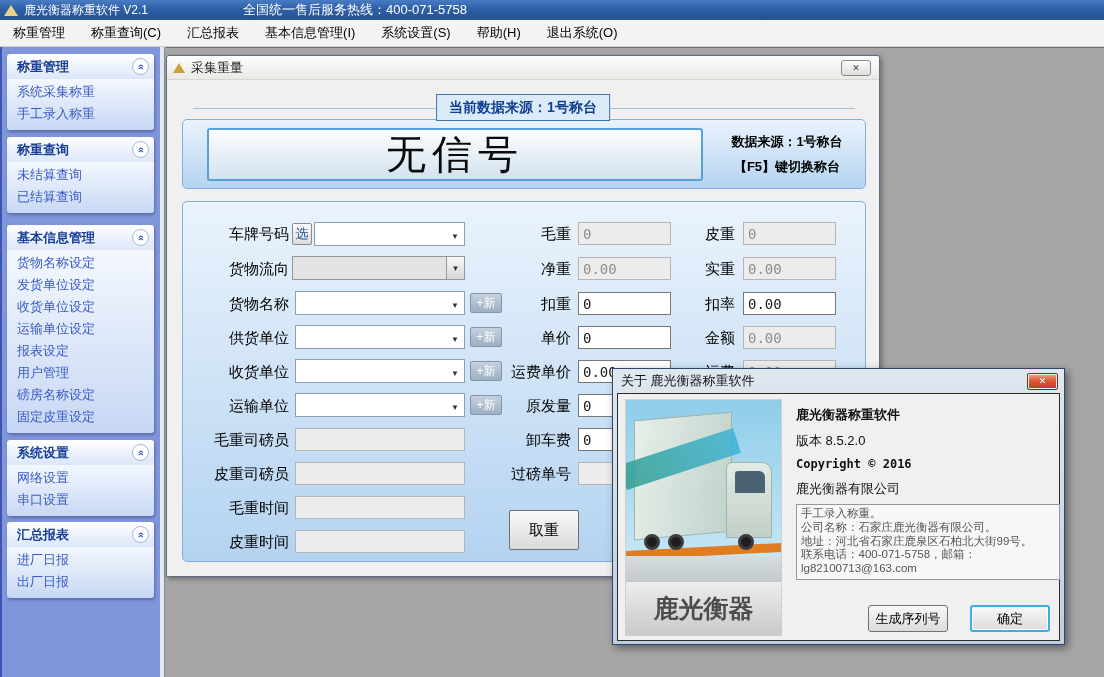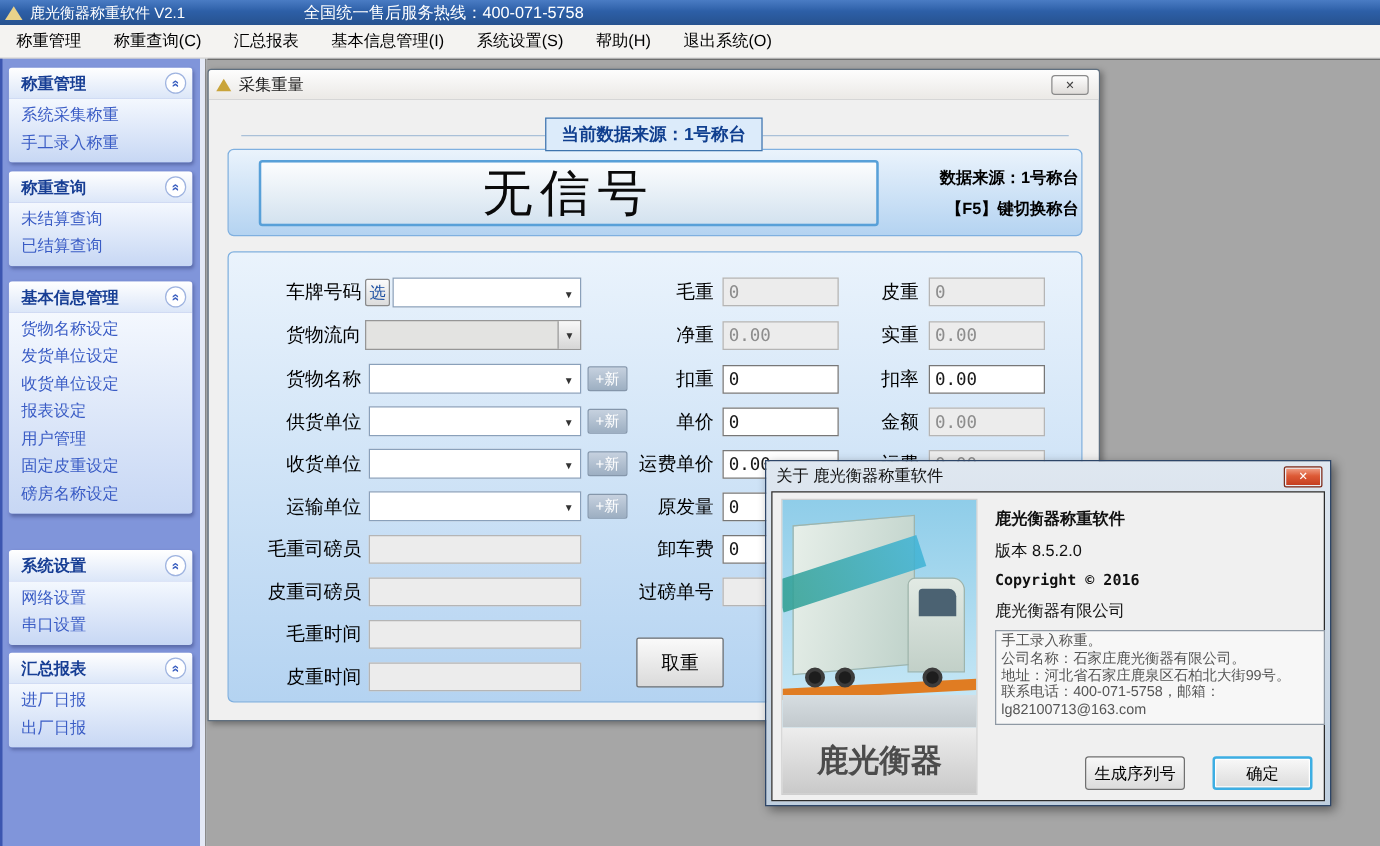--- a/index.html
+++ b/index.html
@@ -52,21 +52,21 @@
   .group-rule { position:absolute; left:26px; width:662px; top:52px; border-top:1px solid #a9c0d8; }
   .source-label { position:absolute; left:50%; transform:translateX(-50%); top:38px; height:27px;
     padding:0 12px; background:#dcebfa; border:1px solid #3f74ad; color:#103f8f; font-weight:bold;
     font-size:14px; line-height:25px; z-index:1; }
 
   .panel-top { position:absolute; left:15px; top:63px; width:684px; height:70px;
     border:1px solid #7fb0e0; border-radius:5px; background:linear-gradient(#eaf3fc,#b4d3f1); }
   .signal-box { position:absolute; left:24px; top:8px; width:496px; height:53px;
     border:2px solid #58a0d8; border-radius:3px; background:linear-gradient(#fcfdfe,#d3e2ef);
     display:flex; align-items:center; justify-content:center; font-size:40px; color:#0a0a0a; letter-spacing:6px; }
-  .source-info { position:absolute; left:528px; top:9px; width:152px; text-align:right;
+  .source-info { position:absolute; left:528px; top:9px; width:152px; text-align:center;
     font-size:13px; font-weight:bold; color:#000; line-height:25px; }
 
   .panel-form { position:absolute; left:15px; top:145px; width:684px; height:361px;
     border:1px solid #7fb0e0; border-radius:5px; background:linear-gradient(#eaf3fc,#b4d3f1); }
 
   .flabel { position:absolute; text-align:right; font-size:15px; color:#000; height:24px; line-height:24px; }
   .combo { position:absolute; height:24px; background:#fff; border:1px solid #8aa0ba; display:flex; align-items:center; cursor:pointer; }
   .combo .arr { margin-left:auto; padding-right:5px; }
   .combo .arr::before { content:"\25BC"; font-size:8px; color:#333; }
   .combo.gray { background:#e3e3e1; border:1px solid #969696; }
@@ -166,24 +166,25 @@
 
     <div class="side-card" style="top:178px">
       <div class="side-card-header">
         <span>基本信息管理</span>
         <span class="side-chevron"></span>
       </div>
       <div class="side-card-body">
         <div class="side-item">货物名称设定</div>
         <div class="side-item">发货单位设定</div>
         <div class="side-item">收货单位设定</div>
+        <div class="side-item">运输单位设定</div>
         <div class="side-item">报表设定</div>
         <div class="side-item">用户管理</div>
+        <div class="side-item">磅房名称设定</div>
         <div class="side-item">固定皮重设定</div>
-        <div class="side-item">磅房名称设定</div>
       </div>
     </div>
 
     <div class="side-card" style="top:393px">
       <div class="side-card-header">
         <span>系统设置</span>
         <span class="side-chevron"></span>
       </div>
       <div class="side-card-body">
         <div class="side-item">网络设置</div>

